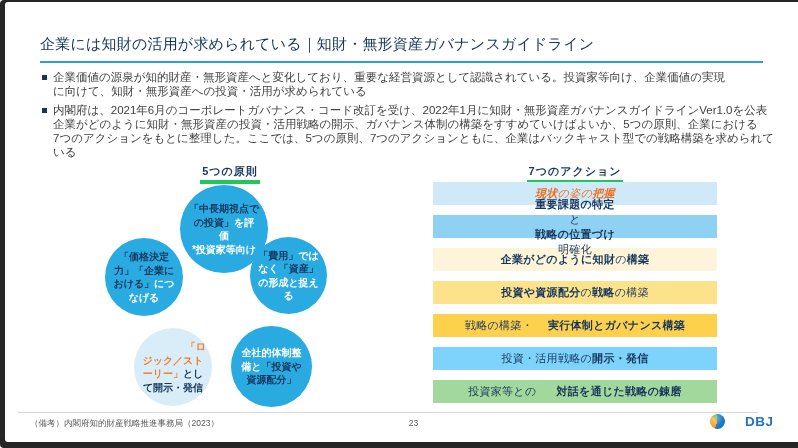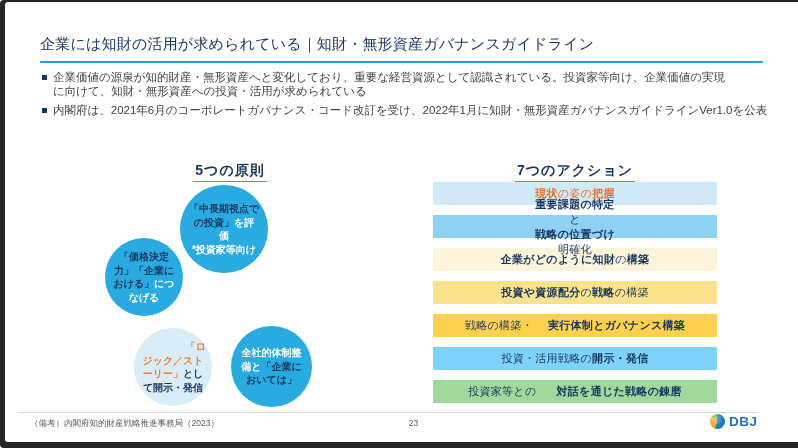--- a/index.html
+++ b/index.html
@@ -12,21 +12,21 @@
   .title-rule{position:absolute;top:59px;left:35px;width:723px;height:2px;background:#2a9fd9;}
 
   
   .bullets{position:absolute;top:68px;left:35px;width:740px;font-size:11.5px;line-height:14px;color:#3f3f3f;}
   .bullet{display:flex;margin-bottom:5px;}
   .bullet-marker{flex:none;width:5px;height:5px;background:#17365d;margin:5px 6px 0 2px;}
   .bline{display:block;}
 
   
   .sec-head-wrap{position:absolute;text-align:center;}
-  .sec-head{display:inline-block;font-size:14px;font-weight:bold;color:#17365d;border-bottom:1px solid #22c55e;padding:0 2px 1px 2px;letter-spacing:1px;}
+  .sec-head{display:inline-block;font-size:11px;font-weight:bold;color:#17365d;border-bottom:4px solid #22c55e;padding:0 2px 1px 2px;letter-spacing:1px;}
   .principles-head{left:90px;width:270px;top:159px;}
   .actions-head{left:428px;width:284px;top:159px;}
 
   
   .circle{position:absolute;border-radius:50%;background:#29abe2;color:#ffffff;font-weight:bold;font-size:10px;line-height:13.5px;display:flex;align-items:center;justify-content:center;text-align:center;}
   .circle .inner{width:80%;}
   .circle.light{background:#d9edf8;}
   .c-top{left:175px;top:183px;width:88px;height:88px;}
   .c-left{left:100px;top:236px;width:78px;height:78px;}
   .c-right{left:245px;top:235px;width:77px;height:77px;}
@@ -35,27 +35,27 @@
   .seg-dark{color:#153a60;}
   .seg-orange{color:#f07d29;margin-left:44px;}
   .seg-navy{color:#17365d;}
   .block{display:block;}
 
   
   .actions{position:absolute;left:428px;top:180px;width:284px;}
   .action-bar{height:23px;margin-bottom:10px;display:flex;align-items:center;justify-content:center;font-size:11px;color:#17365d;letter-spacing:0.3px;}
   .action-bar .w-b{font-weight:bold;}
   .action-bar .w-r{font-weight:normal;}
-  .action-bar.orange-text{color:#ed6e1e;}
+  .action-bar.orange-text{color:#ed6e1e;font-style:italic;}
 
   
   .footer-line{position:absolute;top:410px;left:13px;width:740px;height:1px;background:#d8d8d8;}
   .footer-note{position:absolute;top:416px;left:25px;font-size:8.5px;color:#595959;}
   .footer-page{position:absolute;top:416px;left:0;width:100%;text-align:center;font-size:8.5px;color:#595959;}
-  .logo{position:absolute;top:412px;left:705px;display:flex;align-items:center;gap:4px;}
+  .logo{position:absolute;top:412px;left:705px;display:flex;align-items:center;gap:20px;}
   .globe{width:15px;height:15px;border-radius:50%;
     background:
       radial-gradient(circle at 35% 30%, rgba(255,255,255,0.45), rgba(255,255,255,0) 55%),
       conic-gradient(#1d78c1 0 200deg, #f6a21d 200deg 315deg, #6db52f 315deg 360deg);}
   .logo-text{font-size:13.5px;font-weight:bold;color:#2175bc;letter-spacing:0.5px;}
 </style>
 </head>
 <body>
 
 <div class="frame">
@@ -69,50 +69,57 @@
         <span class="bullet-marker"></span>
         <span>
           <span class="bline">企業価値の源泉が知的財産・無形資産へと変化しており、重要な経営資源として認識されている。投資家等向け、企業価値の実現</span>
           <span class="bline">に向けて、知財・無形資産への投資・活用が求められている</span>
         </span>
       </div>
       <div class="bullet">
         <span class="bullet-marker"></span>
         <span>
           <span class="bline">内閣府は、2021年6月のコーポレートガバナンス・コード改訂を受け、2022年1月に知財・無形資産ガバナンスガイドラインVer1.0を公表</span>
+          <span class="bline">企業がどのように知財・無形資産の投資・活用戦略の開示、ガバナンス体制の構築をすすめていけばよいか、5つの原則、企業における</span>
+          <span class="bline">7つのアクションをもとに整理した。ここでは、5つの原則、7つのアクションともに、企業はバックキャスト型での戦略構築を求められている</span>
         </span>
       </div>
     </div>
 
     <div class="sec-head-wrap principles-head">
       <span class="sec-head">5つの原則</span>
     </div>
 
     <div class="circle c-top">
       <div class="inner">
         <span class="seg-dark">「中長期視点での投資」</span><span>を評価</span><span class="block">*投資家等向け</span>
       </div>
     </div>
 
     <div class="circle c-left">
       <div class="inner">
         <span class="seg-dark">「価格決定力」「企業における」</span><span>につなげる</span>
       </div>
     </div>
 
+    <div class="circle c-right">
+      <div class="inner">
+        <span class="seg-dark">「費用」</span><span>ではなく</span><span class="seg-dark">「資産」</span><span>の形成と捉える</span>
+      </div>
+    </div>
 
     <div class="circle light c-bleft">
       <div class="inner">
         <span class="seg-orange">「ロジック／ストーリー」</span><span class="seg-navy">として開示・発信</span>
       </div>
     </div>
 
     <div class="circle c-bright">
       <div class="inner">
-        <span>全社的体制整備と</span><span class="seg-dark">「企業においては」</span>
+        <span>全社的体制整備と</span><span class="seg-dark">「投資や資源配分」</span>
       </div>
     </div>
 
     <div class="sec-head-wrap actions-head">
       <span class="sec-head">7つのアクション</span>
     </div>
 
     <div class="actions">
       <div class="action-bar orange-text" style="background: rgb(207, 233, 248);">
         <span class="w-b">現状</span>

